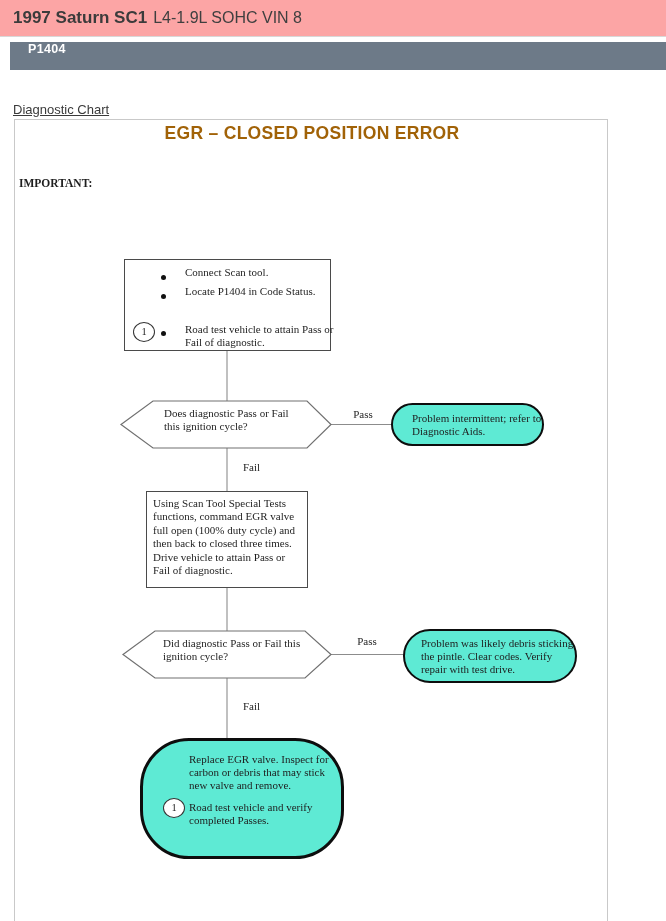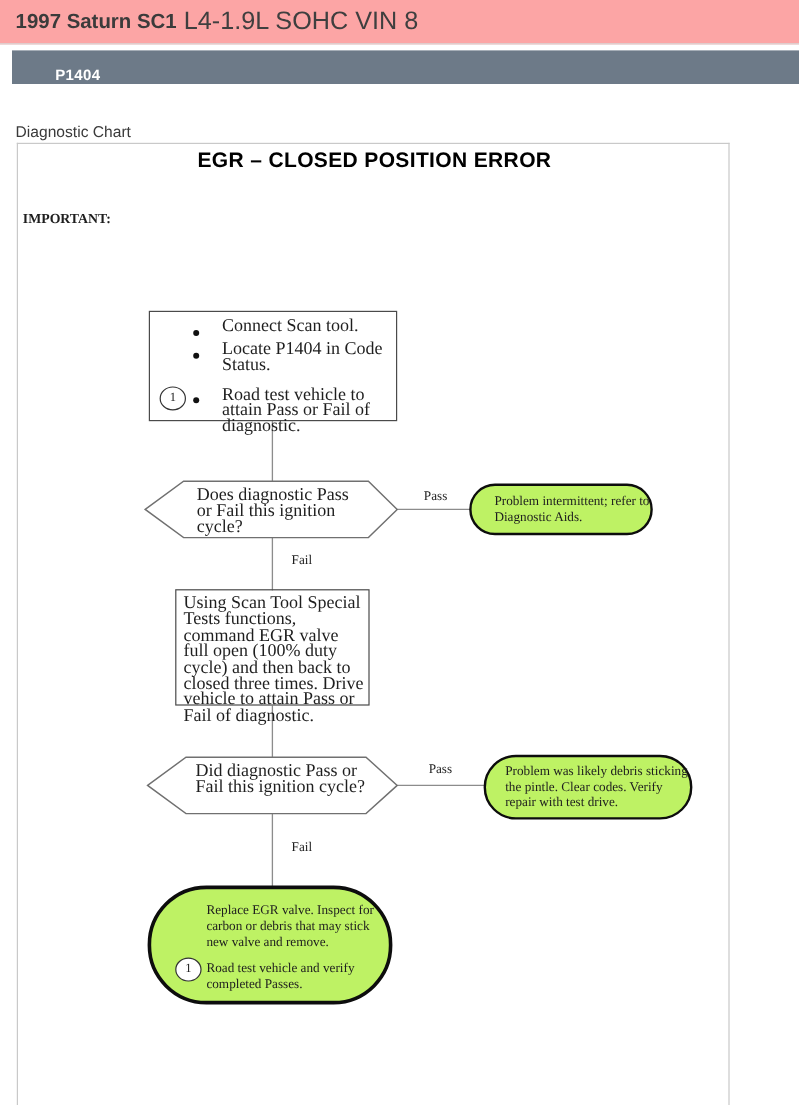--- a/index.html
+++ b/index.html
@@ -4,62 +4,62 @@
 <style>
   * { margin:0; padding:0; box-sizing:border-box; }
   html,body { width:666px; height:921px; overflow:hidden; background:#fff;
               font-family:"Liberation Sans", sans-serif; }
 
   
   .topbar { position:absolute; left:0; top:0; width:666px; height:37px;
             background:#fca5a5; border-bottom:1px solid #d8d8d8;
             display:flex; align-items:center; padding-left:13px; }
   .topbar .t1 { font-size:17px; font-weight:700; color:#3b3b3b; }
-  .topbar .t2 { font-size:21px; font-weight:400; color:#3f3f3f; margin-left:6px; }
+  .topbar .t2 { font-size:16px; font-weight:400; color:#3f3f3f; margin-left:6px; }
 
   .codebar { position:absolute; left:10px; top:42px; width:656px; height:28px;
-             background:#6d7a88; display:flex; align-items:flex-end; padding-left:36px; }
+             background:#6d7a88; display:flex; align-items:flex-start; padding-left:18px; }
   .codebar .code { color:#ffffff; font-size:12.5px; font-weight:700; letter-spacing:.3px; }
 
-  .sectionlabel { position:absolute; left:13px; top:102px; font-size:13px; color:#3a3a3a; }
+  .sectionlabel { position:absolute; left:13px; top:102px; font-size:13px; color:#3a3a3a;text-decoration:underline; }
 
   
   .chartbox { position:absolute; left:14px; top:119px; width:594px; height:802px;
               background:#fff; border:1px solid #c9c9c9; border-bottom:none; }
   .chartbox * { font-family:"Liberation Serif", serif; color:#1e1e1e; }
 
   .chart-title { position:absolute; left:0; top:3px; width:594px; text-align:center;
                  font-family:"Liberation Sans", sans-serif !important;
-                 font-size:17.5px; font-weight:700; letter-spacing:.3px; color:#000000; }
+                 font-size:17.5px; font-weight:700; letter-spacing:.3px; color:#a16207; }
 
   .imp-label { position:absolute; left:4px; top:57px; font-size:11.5px; font-weight:700; }
   .imp-body  { position:absolute; left:103px; top:57px; width:336px;
                font-size:11.5px; line-height:13.5px; }
   .imp-body .b { font-weight:700; }
 
-  .txt { position:absolute; font-size:15px; line-height:13px; }
+  .txt { position:absolute; font-size:11px; line-height:13px; }
 
   
   .step1 { position:absolute; left:109px; top:139px; width:207px; height:92px;
            border:1.5px solid #4a4a4a; background:transparent; }
   .dot { position:absolute; width:5px; height:5px; border-radius:50%; background:#111; }
 
   .fncircle { position:absolute; width:22px; height:20px; border:1.2px solid #333;
               border-radius:50%; font-size:10.5px; text-align:center; line-height:18px;
               background:#fff; }
 
   
   .rect2 { position:absolute; left:131px; top:371px; width:162px; height:97px;
            border:1.5px solid #4a4a4a; }
-  .stadium { position:absolute; border:2.5px solid #0d0d0d; background:#bef264; }
+  .stadium { position:absolute; border:2.5px solid #0d0d0d; background:#5eead4; }
   .stad1 { left:376px; top:283px; width:153px; height:43px; border-radius:21.5px;
            display:flex; align-items:center; padding-left:19px; }
   .stad2 { left:388px; top:509px; width:174px; height:54px; border-radius:27px;
            display:flex; align-items:center; padding-left:16px; }
-  .stad3 { left:108px; top:618px; width:204px; height:99px; border-radius:49px;
+  .stad3 { left:125px; top:618px; width:204px; height:121px; border-radius:49px;
            border-width:3px; }
   .stad-txt { font-size:11px; line-height:13px; }
 
   .passfail { position:absolute; font-size:11px; }
 
   svg.wires { position:absolute; left:0; top:0; }
 </style>
 </head>
 <body>
 

